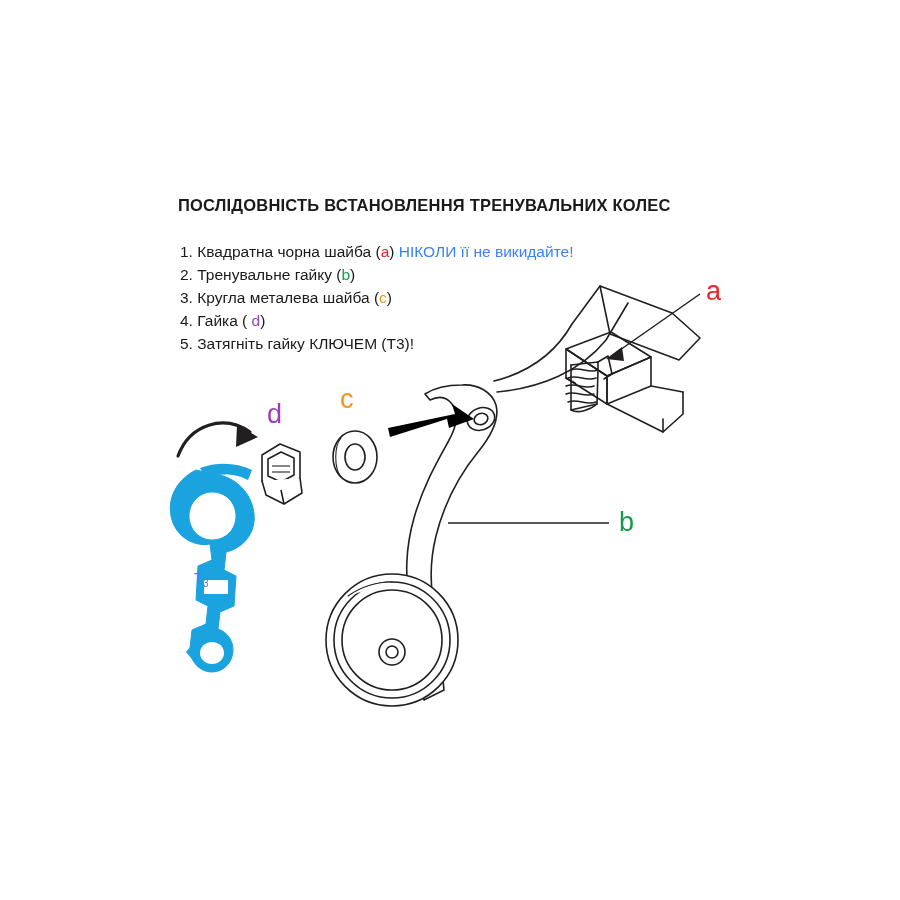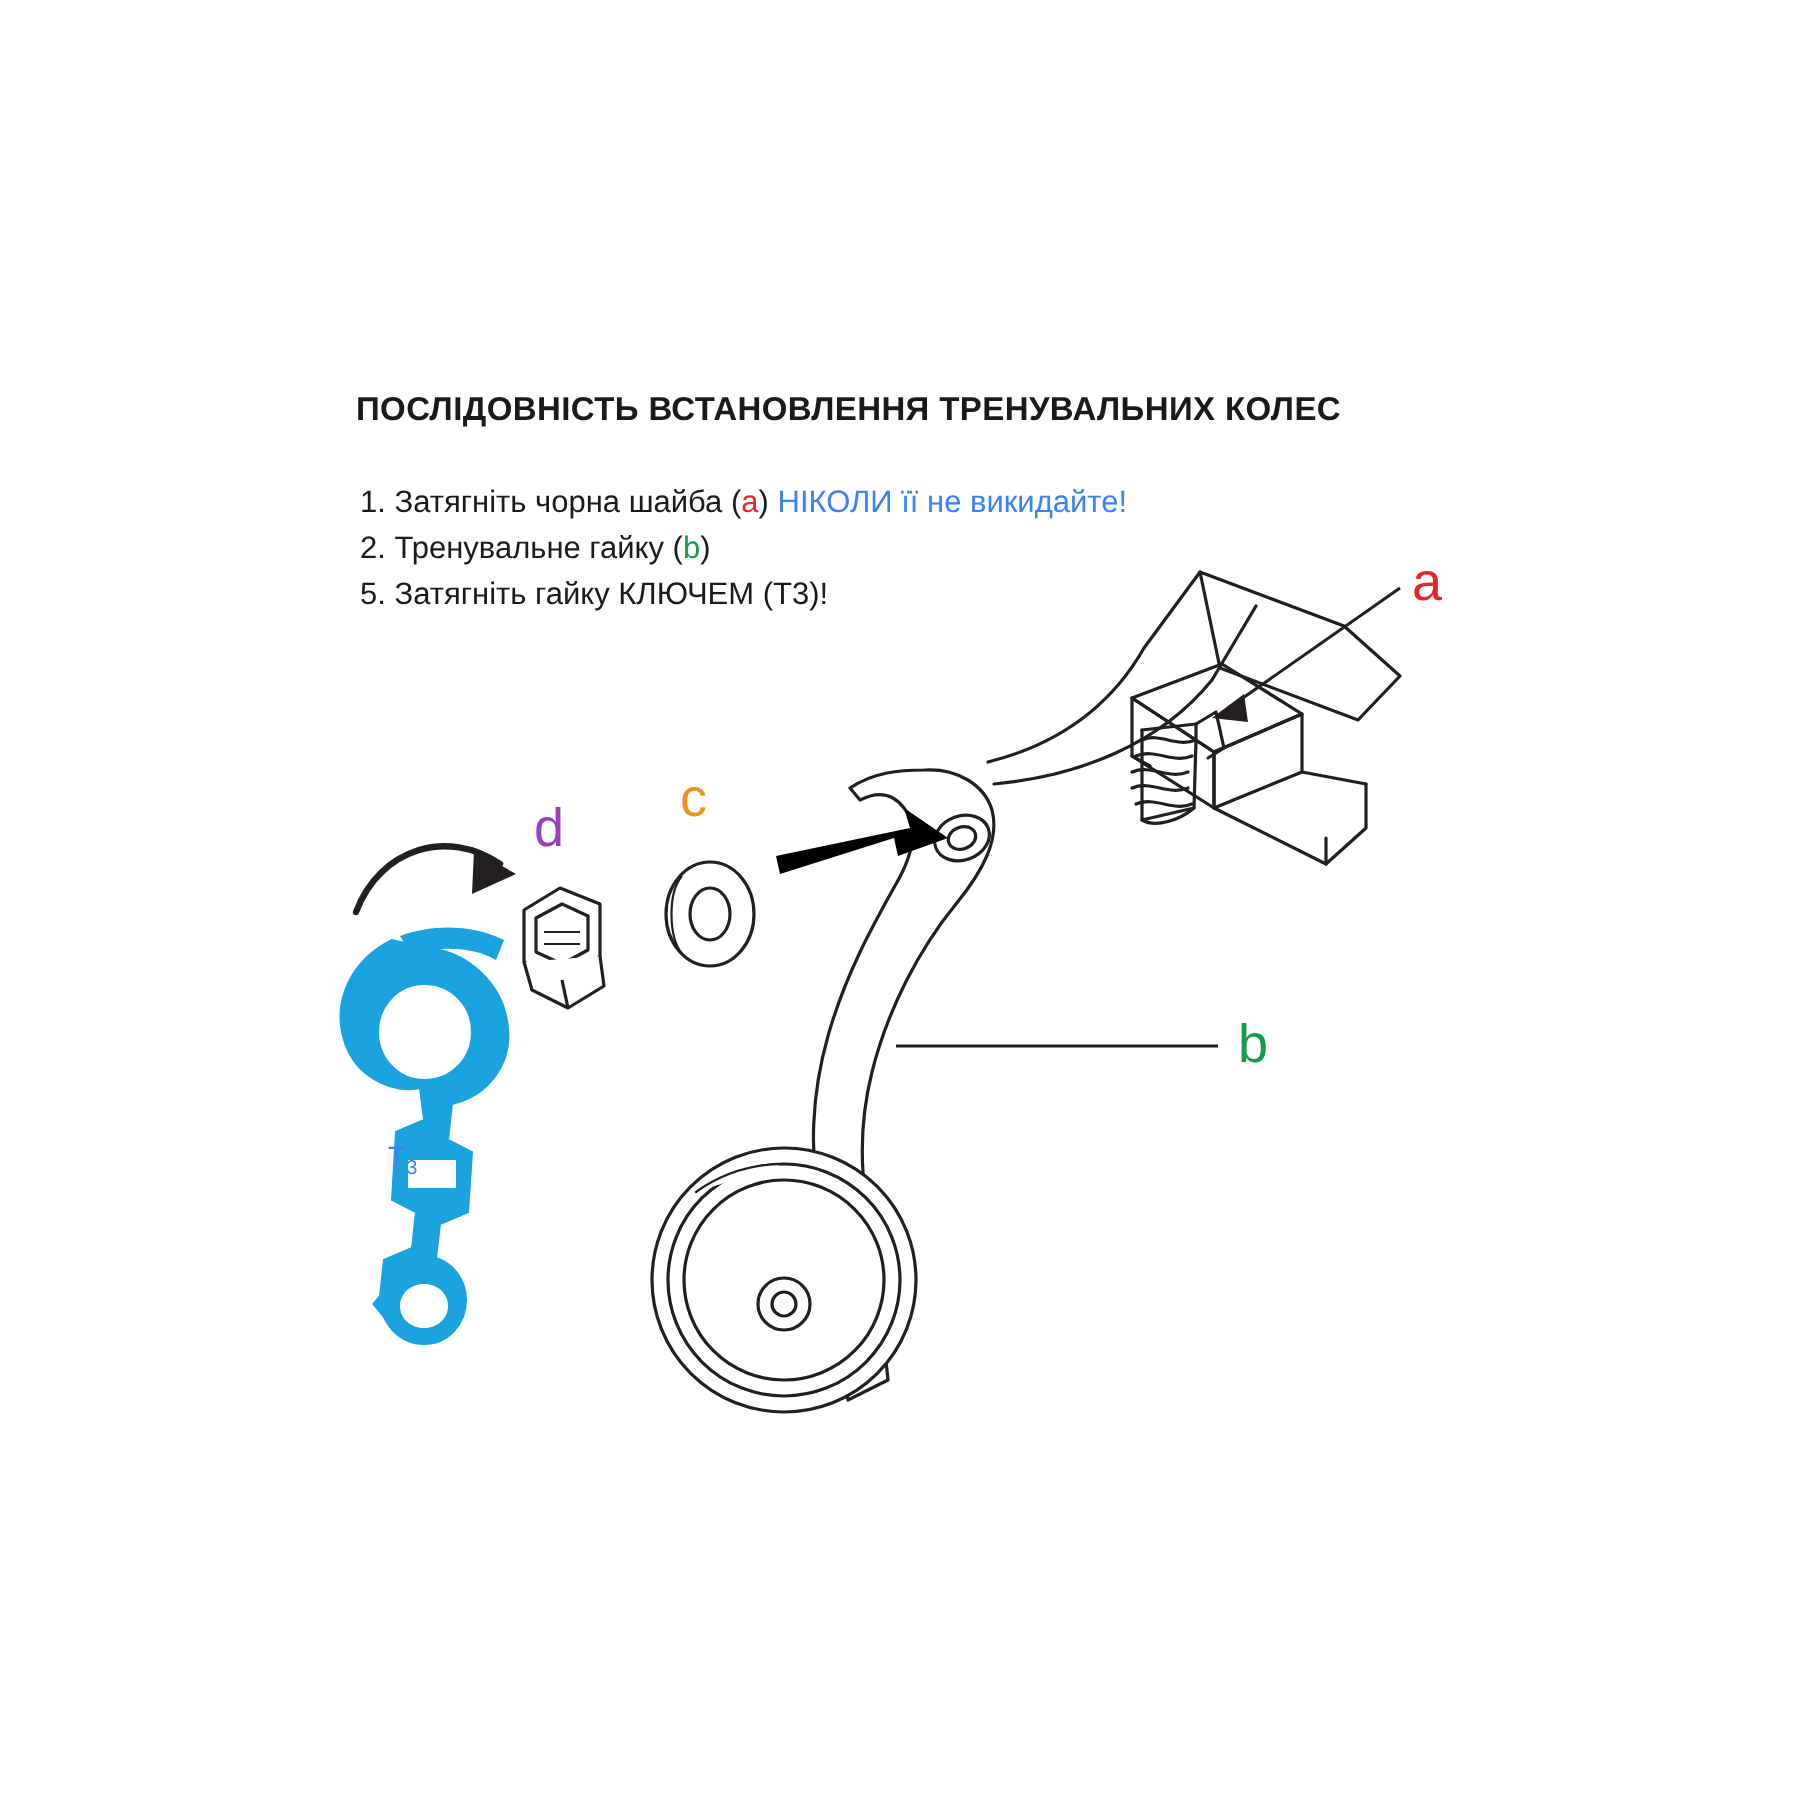--- a/index.html
+++ b/index.html
@@ -74,25 +74,33 @@
 </head>
 <body>
 
 <div id="diagram-root">
 
   <div class="title">ПОСЛІДОВНІСТЬ ВСТАНОВЛЕННЯ ТРЕНУВАЛЬНИХ КОЛЕС</div>
 
   <div class="steps">
     <div class="step-line">
       <span>1.</span>
-      <span>Затягніть чорна шайба (</span><span class="tag-a">a</span><span>) </span><span class="warn">НІКОЛИ її не викидайте!</span>
+      <span>Квадратна чорна шайба (</span><span class="tag-a">a</span><span>) </span><span class="warn">НІКОЛИ її не викидайте!</span>
     </div>
     <div class="step-line">
       <span>2.</span>
       <span>Тренувальне гайку (</span><span class="tag-b">b</span><span>)</span>
+    </div>
+    <div class="step-line">
+      <span>3.</span>
+      <span>Кругла металева шайба (</span><span class="tag-c">c</span><span>)</span>
+    </div>
+    <div class="step-line">
+      <span>4.</span>
+      <span>Гайка ( </span><span class="tag-d">d</span><span>)</span>
     </div>
     <div class="step-line">
       <span>5.</span>
       <span>Затягніть гайку КЛЮЧЕМ (T3)!</span>
     </div>
   </div>
 
   <svg width="900" height="900" viewBox="0 0 900 900" style="position:absolute;left:0;top:0;">
 
     <g fill="none" stroke="#231f20" stroke-width="1.6" stroke-linejoin="round" stroke-linecap="round">

